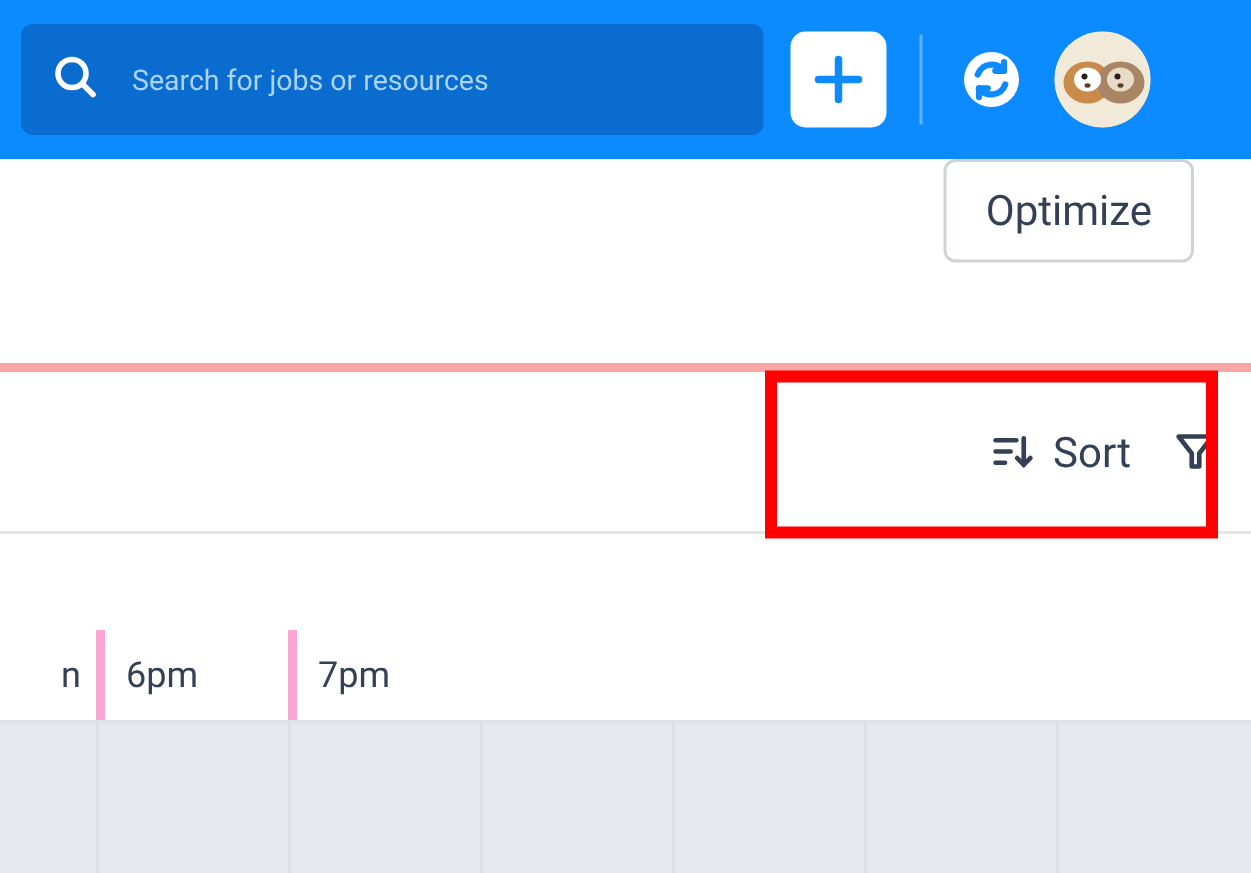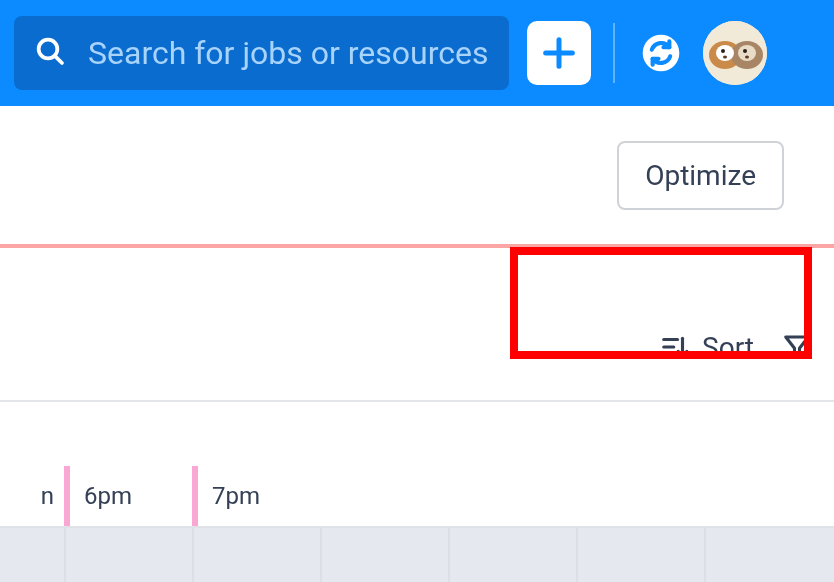--- a/index.html
+++ b/index.html
@@ -28,21 +28,21 @@
     background: #0a6cce;
     border-radius: 8px;
     display: flex;
     align-items: center;
     gap: 22px;
     padding: 0 20px;
   }
   .search-icon { color: #fff; flex: 0 0 auto; }
   .search-placeholder {
     color: #a8d3fb;
-    font-size: 32px;
+    font-size: 19px;
     font-weight: 400;
     white-space: nowrap;
   }
   .add-btn {
     width: 64px;
     height: 64px;
     background: #fff;
     border-radius: 10px;
     display: flex;
     align-items: center;
@@ -69,45 +69,44 @@
     border-radius: 50%;
     overflow: hidden;
     background: #f0e6d8;
   }
   .avatar svg { width: 100%; height: 100%; display: block; }
 
   
   .row2 {
     height: 142px;
     display: flex;
-    align-items: center;
+    align-items: flex-start;
     justify-content: flex-end;
-    padding-right: 50px;
-    border-bottom: 4px solid #fca5a5;
+    padding-right: 38px;
+    border-bottom: 6px solid #fca5a5;
   }
   .optimize-btn {
     border: 2px solid #cfd3d8;
     border-radius: 8px;
     padding: 16px 26px;
     font-size: 28px;
     color: #344055;
     background: #fff;
   }
 
   
   .row3 {
     height: 108px;
     display: flex;
     align-items: center;
     justify-content: flex-end;
     gap: 28px;
     padding-right: 22px;
     border-bottom: 2px solid #e3e5e8;
     position: relative;
-    margin-top: 46px;
   }
   .tool {
     display: flex;
     align-items: center;
     gap: 12px;
     font-size: 28px;
     color: #344055;
     font-weight: 400;
   }
   .tool svg { stroke: #344055; }

